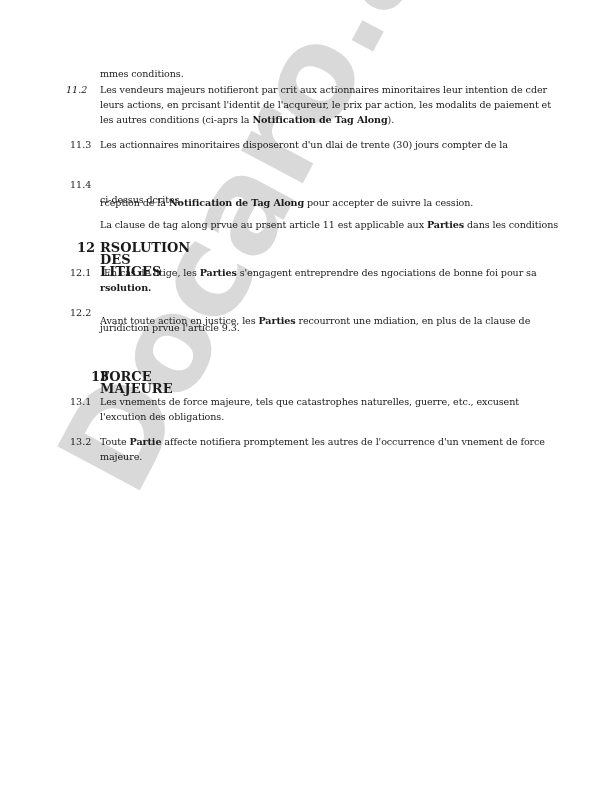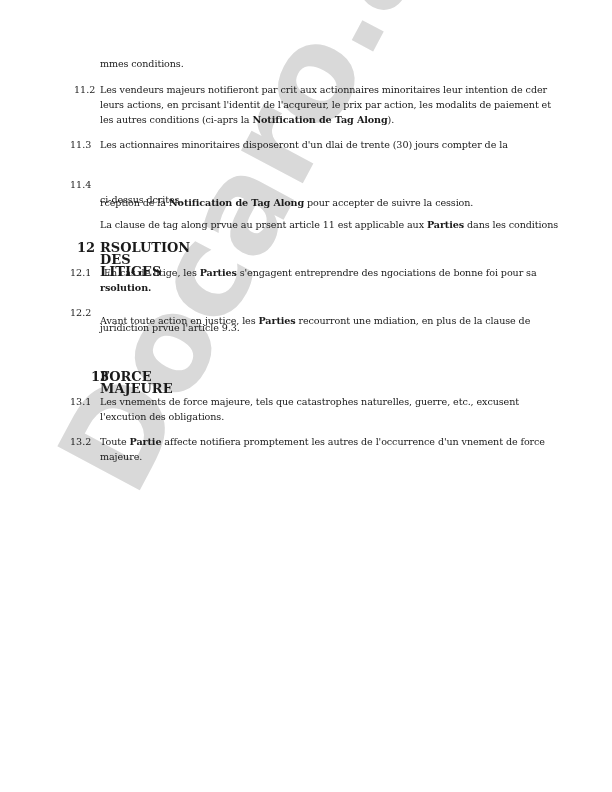--- a/index.html
+++ b/index.html
@@ -21,23 +21,23 @@
   }
   .content { position: absolute; left: 0; top: 0; z-index: 1; }
 </style>
 </head>
 <body>
 
 <div class="page">
   <div class="wm">Docaro.ai</div>
 
   <div class="content">
-    <div class="line" style="left:100px;top:58px;">mmes conditions.</div>
+    <div class="line" style="left:100px;top:68px;">mmes conditions.</div>
 
-    <div class="num" style="left:74px;top:84px;">11.2</div>
+    <div class="num" style="left:66px;top:84px;font-style:italic;">11.2</div>
     <div class="line" style="left:100px;top:84px;">Les vendeurs majeurs notifieront par crit aux actionnaires minoritaires leur intention de cder</div>
     <div class="line" style="left:100px;top:99px;">leurs actions, en prcisant l'identit de l'acqureur, le prix par action, les modalits de paiement et</div>
     <div class="line" style="left:100px;top:114px;"><span>les autres conditions (ci-aprs la </span><b>Notification de Tag Along</b><span>).</span></div>
 
     <div class="num" style="left:70px;top:139px;">11.3</div>
     <div class="line" style="left:100px;top:139px;">Les actionnaires minoritaires disposeront d'un dlai de trente (30) jours  compter de la</div>
     <div class="line" style="left:100px;top:154px;margin-top:43px;"><span>rception de la </span><b>Notification de Tag Along</b><span> pour accepter de suivre la cession.</span></div>
 
     <div class="num" style="left:70px;top:179px;">11.4</div>
     <div class="line" style="left:100px;top:179px;margin-top:40px;"><span>La clause de tag along prvue au prsent article 11 est applicable aux </span><b>Parties</b><span> dans les conditions</span></div>

